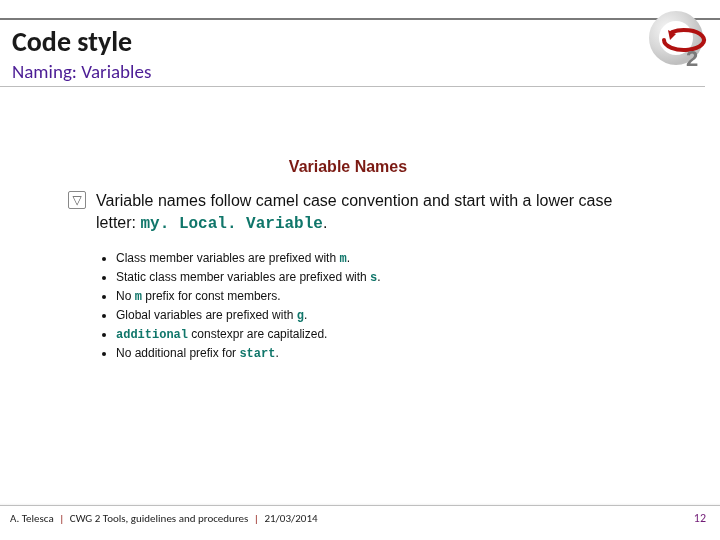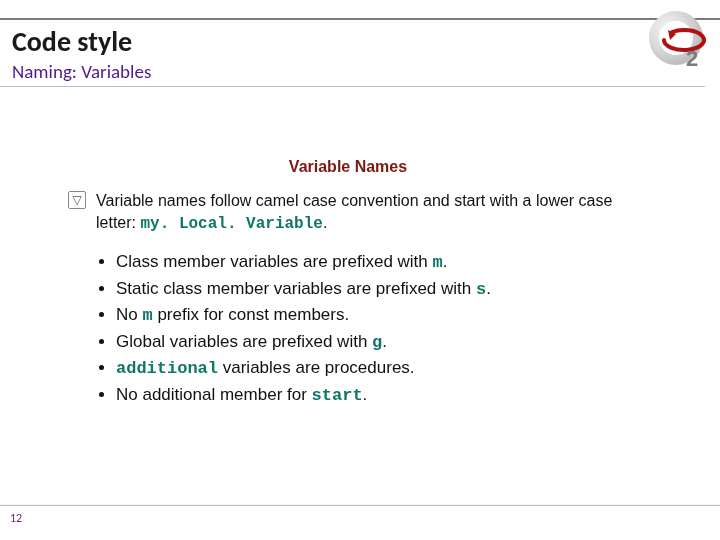--- a/index.html
+++ b/index.html
@@ -36,21 +36,21 @@
   .triangle-row .text {
     font-family: Helvetica, Arial, sans-serif;
     font-size: 16px; line-height: 1.35; color: #111;
   }
   code {
     font-family: "Courier New", monospace; color: #10766a; font-weight: 600;
   }
   ul.bul { list-style: disc; padding-left: 48px; }
   ul.bul li {
     font-family: Helvetica, Arial, sans-serif;
-    font-size: 17px; line-height: 1.5; color: #111;
+    font-size: 12px; line-height: 1.5; color: #111;
   }
   .footer {
     position: absolute; left: 0; right: 0; bottom: 10px; height: 24px;
     display: flex; align-items: center; justify-content: space-between;
     padding: 0 14px 0 10px;
   }
   .footer-left {
     font-size: 11px; color: #222;
   }
   .footer .sep { color: #8a0e06; padding: 0 3px; }
@@ -98,25 +98,32 @@
       <div class="text">
         <span>Variable names follow camel case convention and start with a lower case letter: </span><code>my. Local. Variable</code><span>.</span>
       </div>
     </div>
 
     <ul class="bul">
       <li><span>Class member variables are prefixed with </span><code>m</code><span>.</span></li>
       <li><span>Static class member variables are prefixed with </span><code>s</code><span>.</span></li>
       <li><span>No </span><code>m</code><span> prefix for const members.</span></li>
       <li><span>Global variables are prefixed with </span><code>g</code><span>.</span></li>
-      <li><span></span><code>additional</code><span> variables are procedures.</span></li>
-      <li><span>No additional member for </span><code>start</code><span>.</span></li>
+      <li><span></span><code>additional</code><span> constexpr are capitalized.</span></li>
+      <li><span>No additional prefix for </span><code>start</code><span>.</span></li>
     </ul>
   </div>
 
   <div class="footer-shade"></div>
   <div class="footer-rule"></div>
 
   <div class="footer">
+    <div class="footer-left">
+      <span>A. Telesca</span>
+      <span class="sep">|</span>
+      <span>CWG 2 Tools, guidelines and procedures</span>
+      <span class="sep">|</span>
+      <span>21/03/2014</span>
+    </div>
     <div class="footer-right">12</div>
   </div>
 
 </div>
 
 </body></html>

